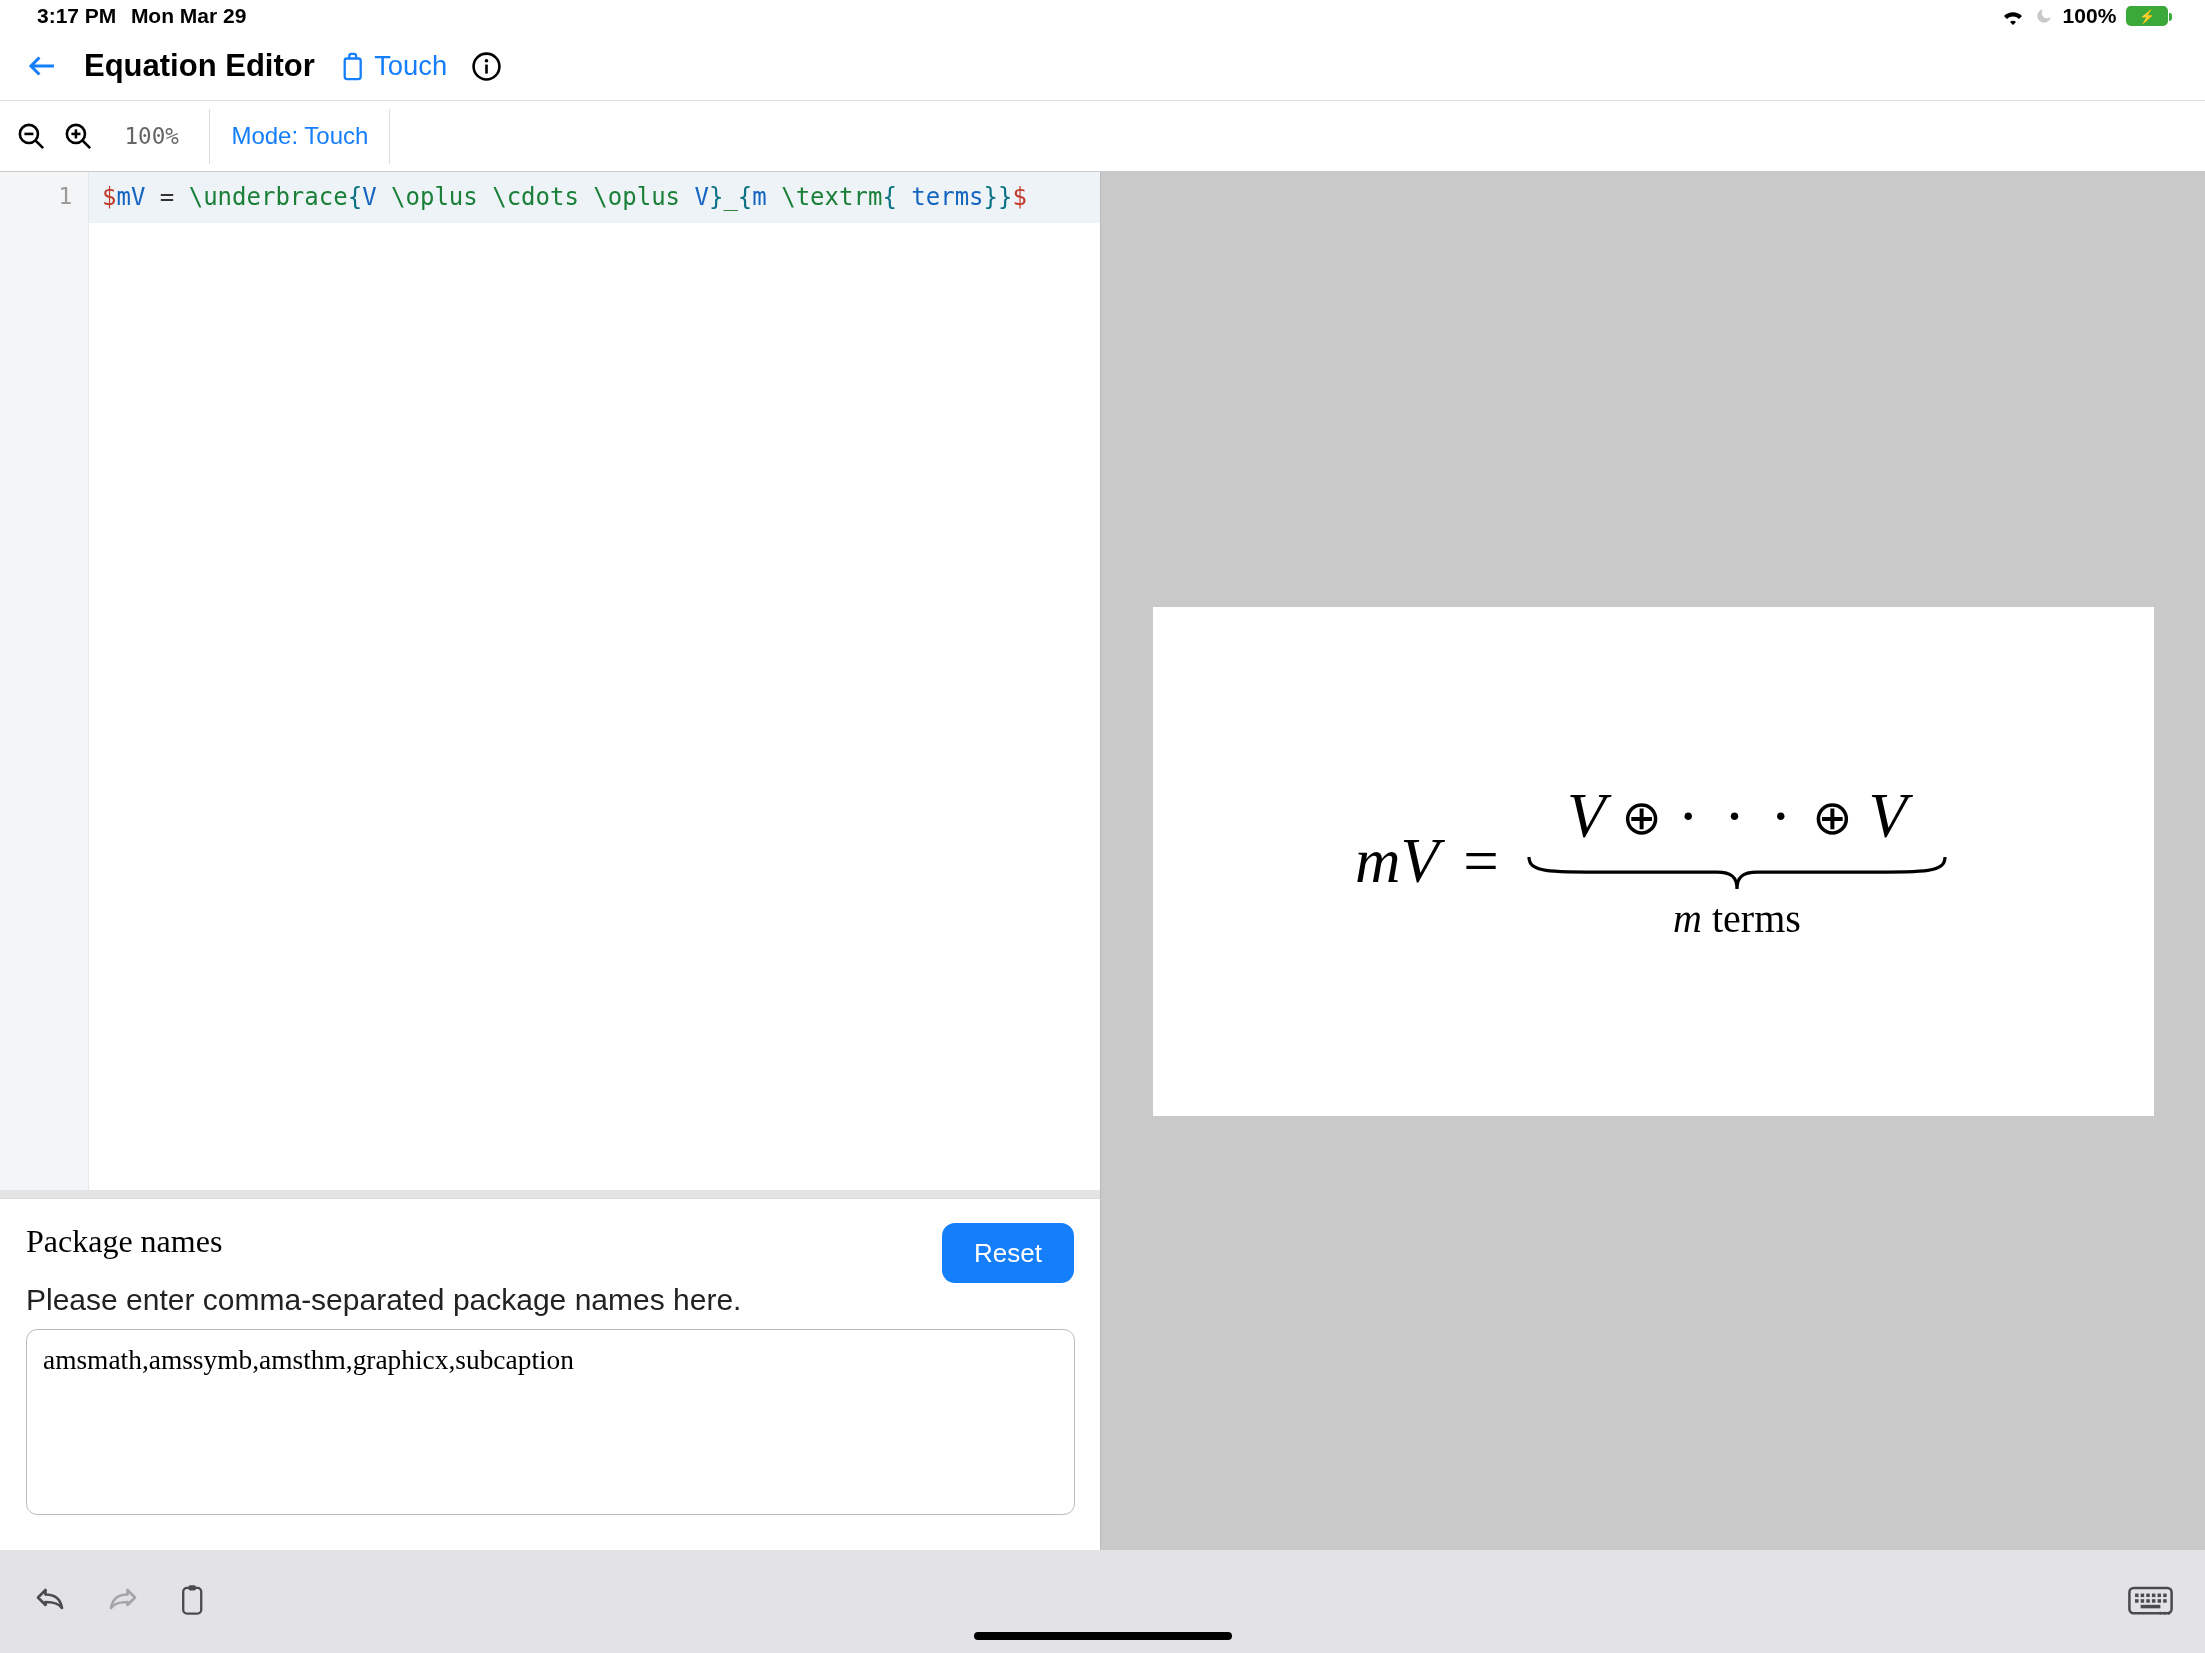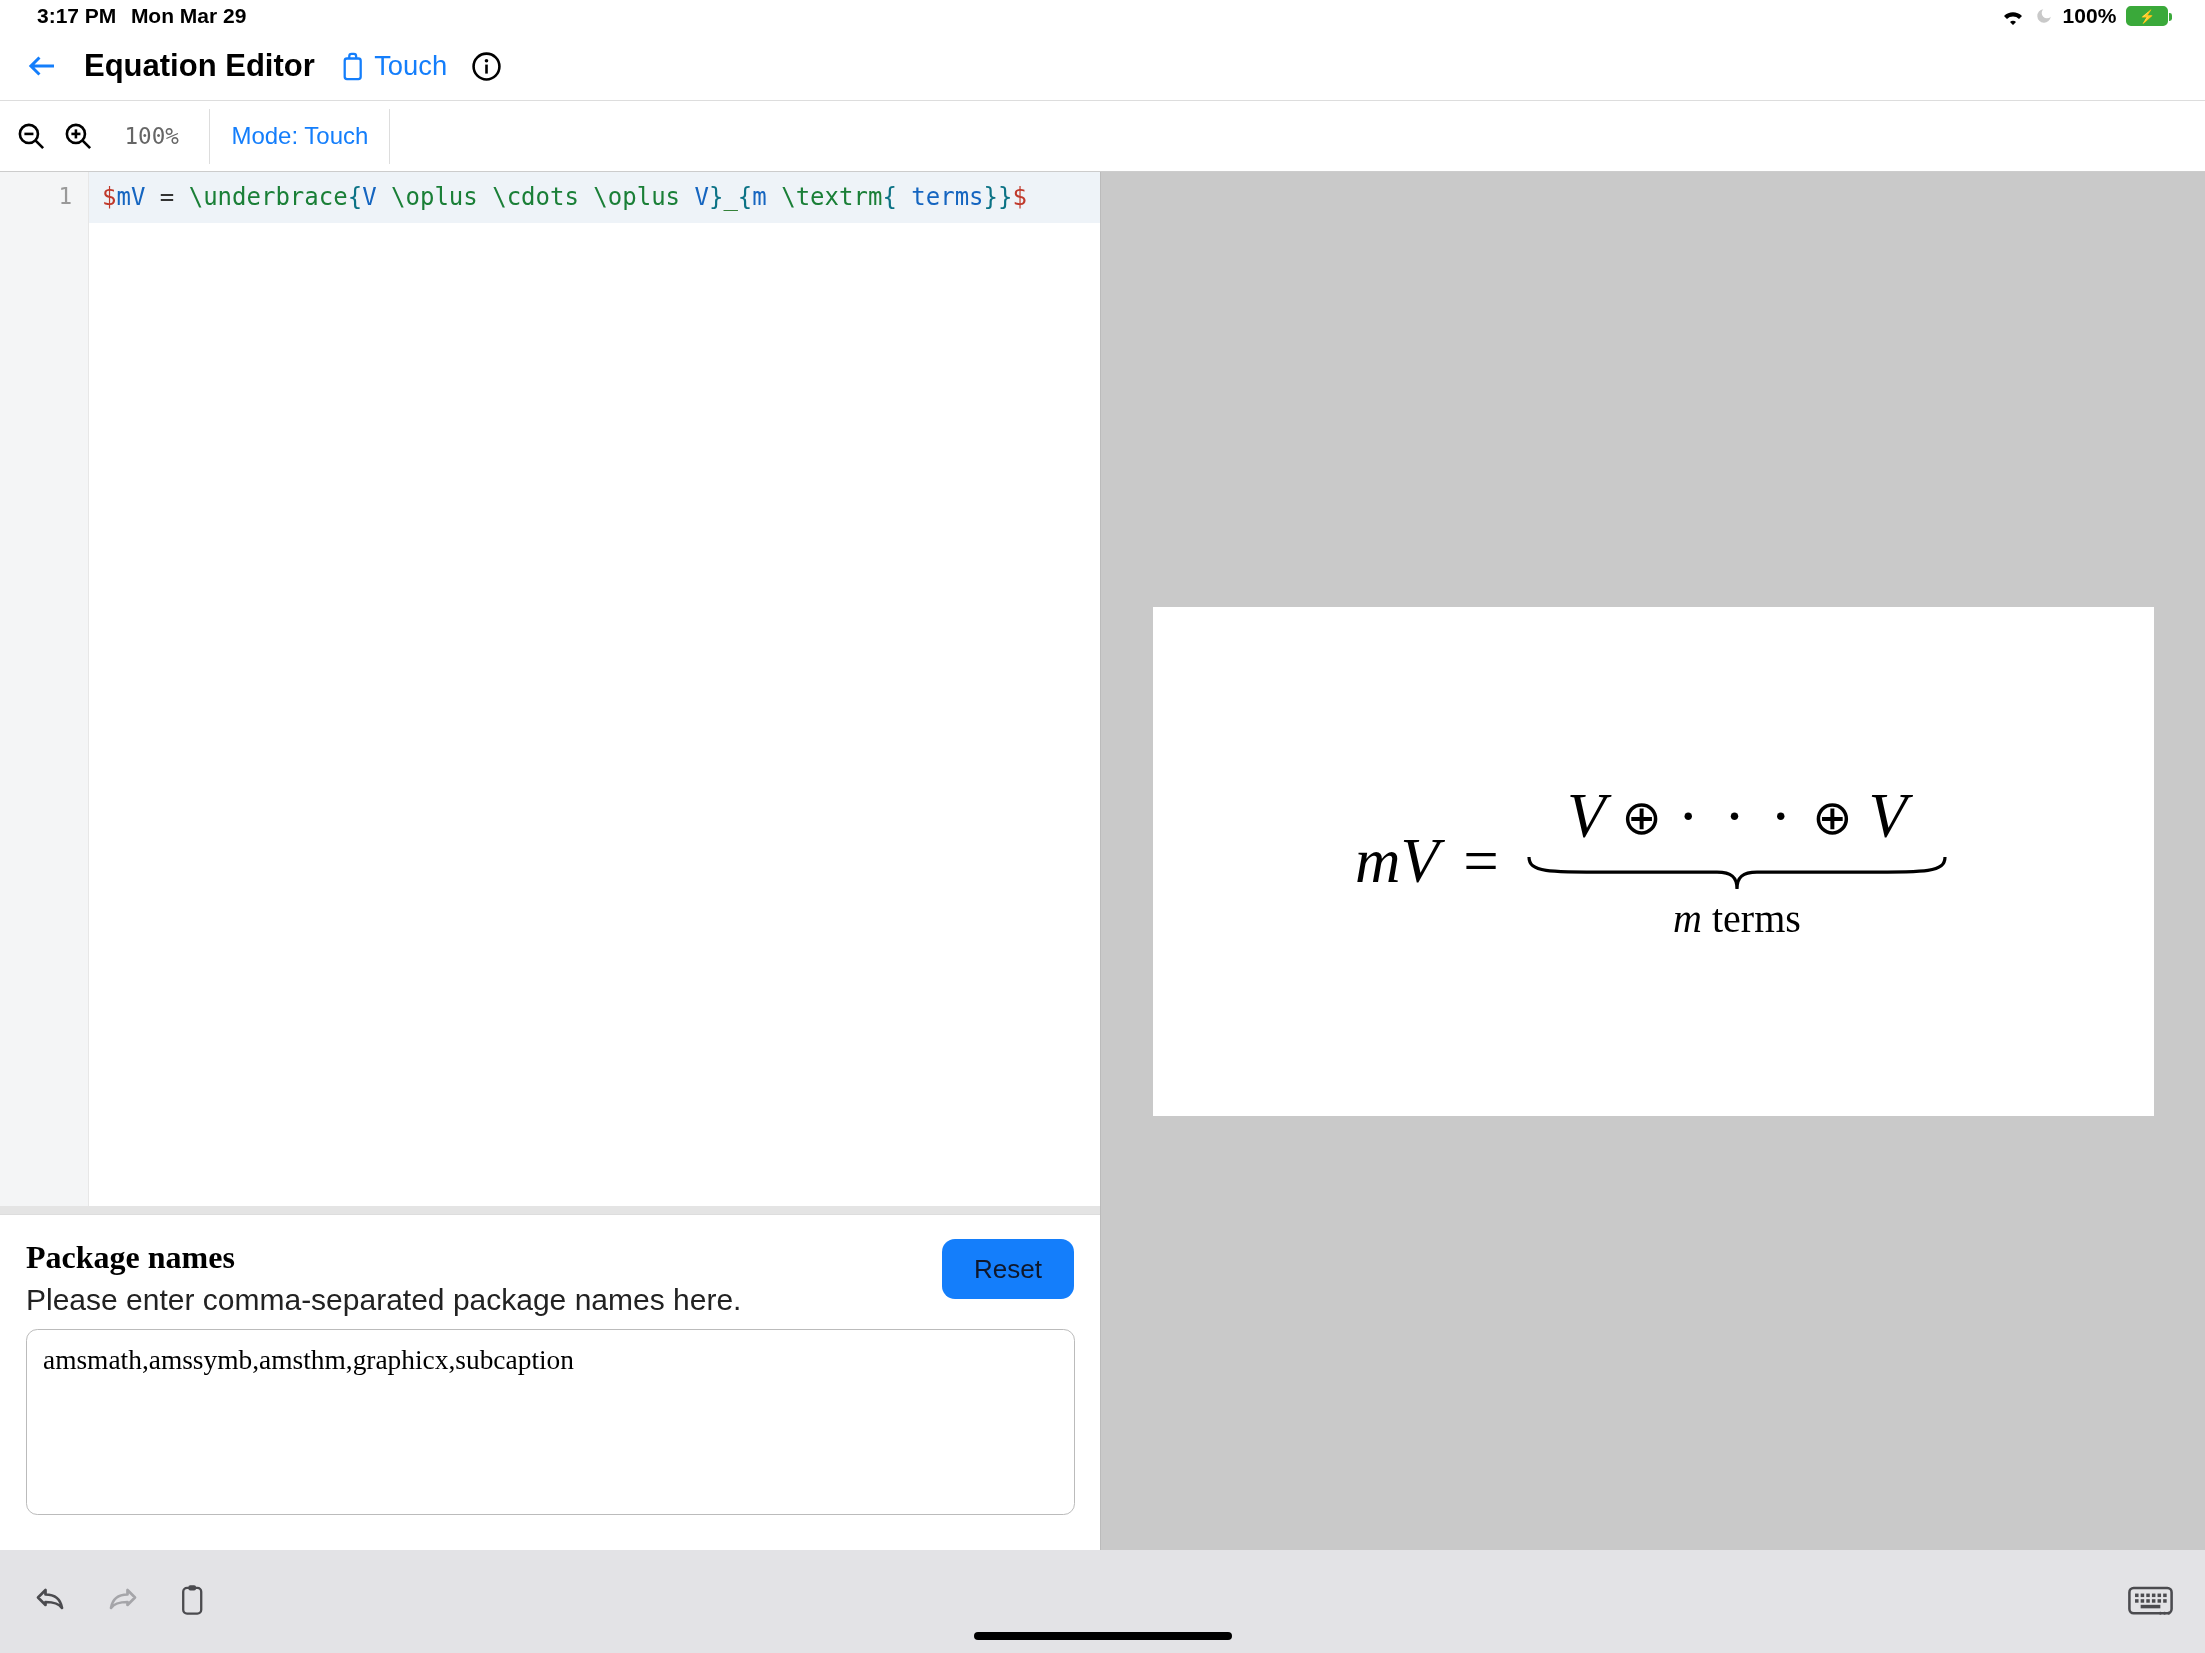--- a/index.html
+++ b/index.html
@@ -34,23 +34,23 @@
 .tok-d { color: #c0392b; } 
 .tok-v { color: #1565c0; } 
 .tok-op { color: #333; }   
 .tok-cmd { color: #1a7f37; } 
 .tok-b { color: #0b7285; }  
 .tok-s { color: #2e7d32; }  
 .tok-t { color: #1565c0; }  
 
 .packages { background:#fff; padding: 24px 26px 32px; border-top:0.8px solid #ddd;}
 .packages-head { display:flex; justify-content:space-between; align-items:flex-start; }
-.packages h2 { font-size: 32px; font-weight:700; margin-bottom: 7px; font-family: Georgia, 'Times New Roman', serif;}
+.packages h2 { font-size: 32px; font-weight:400; margin-bottom: 23px; font-family: Georgia, 'Times New Roman', serif;}
 .packages p { font-size: 30px; color:#222; }
-.reset-btn { background:#147efb; color:#0f172a; border:none; border-radius: 13px; font-size:26px; padding: 14.5px 32px; cursor:pointer; }
+.reset-btn { background:#147efb; color:#ffffff; border:none; border-radius: 13px; font-size:26px; padding: 14.5px 32px; cursor:pointer; }
 .pkg-input { width: 1049px; height: 186px; border:0.8px solid #bbb; border-radius: 11.3px; margin-top: 12px; font-size:27.4px; padding: 14.5px 16px; font-family: -apple-system; resize:none;}
 
 
 .preview-pane { flex:1; background:#c9c9c9; display:flex; align-items:center; justify-content:center; }
 .preview-card { width: 1001px; height: 509px; background:#fff; display:flex; align-items:center; justify-content:center; }
 .equation { font-family: 'Latin Modern', 'STIX Two', Georgia, serif; font-size: 63px; display:flex; flex-direction:column; align-items:center; color:#000;}
 .eq-top { display:flex; align-items:center; gap: 14.5px; }
 .eq-it { font-style: italic; }
 .eq-op { font-size: 48px; }
 .brace-wrap { display:flex; flex-direction:column; align-items:center;}

